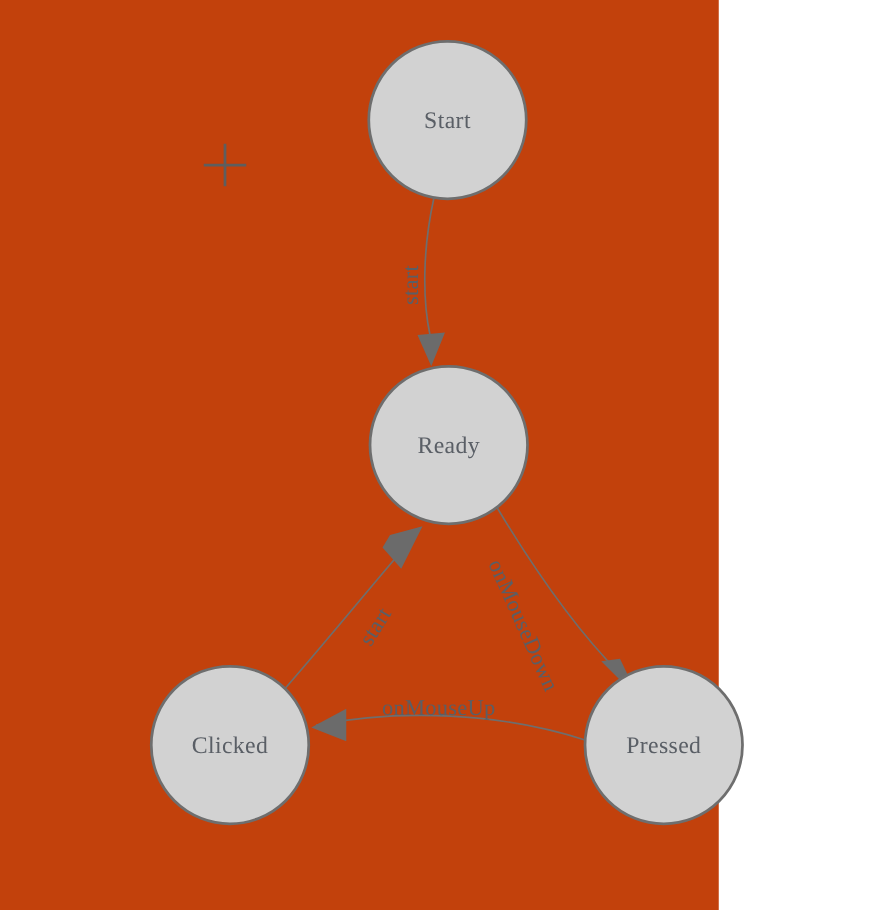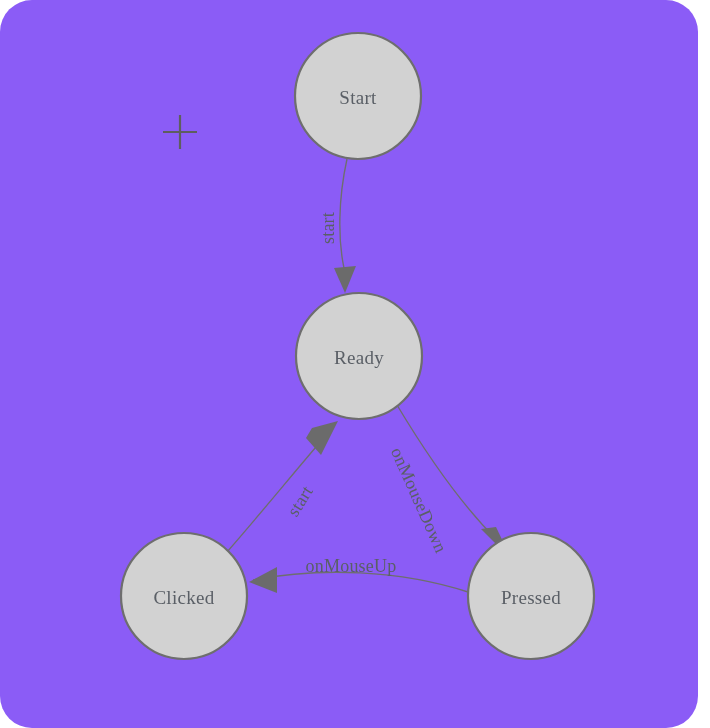--- a/index.html
+++ b/index.html
@@ -9,24 +9,23 @@
     background: #ffffff;
   }
   body {
     width: 710px;
     height: 728px;
     overflow: hidden;
     font-family: "Liberation Serif", "DejaVu Serif", serif;
   }
   #canvas-root {
     position: relative;
-    width: 698px;
+    width: 575px;
     height: 728px;
-    background: #8b5cf6;
-    border-radius: 32px;
+    background: #c2410c;
   }
   svg#diagram {
     position: absolute;
     top: 0;
     left: 0;
     width: 710px;
     height: 728px;
     display: block;
   }
   .node-circle {

